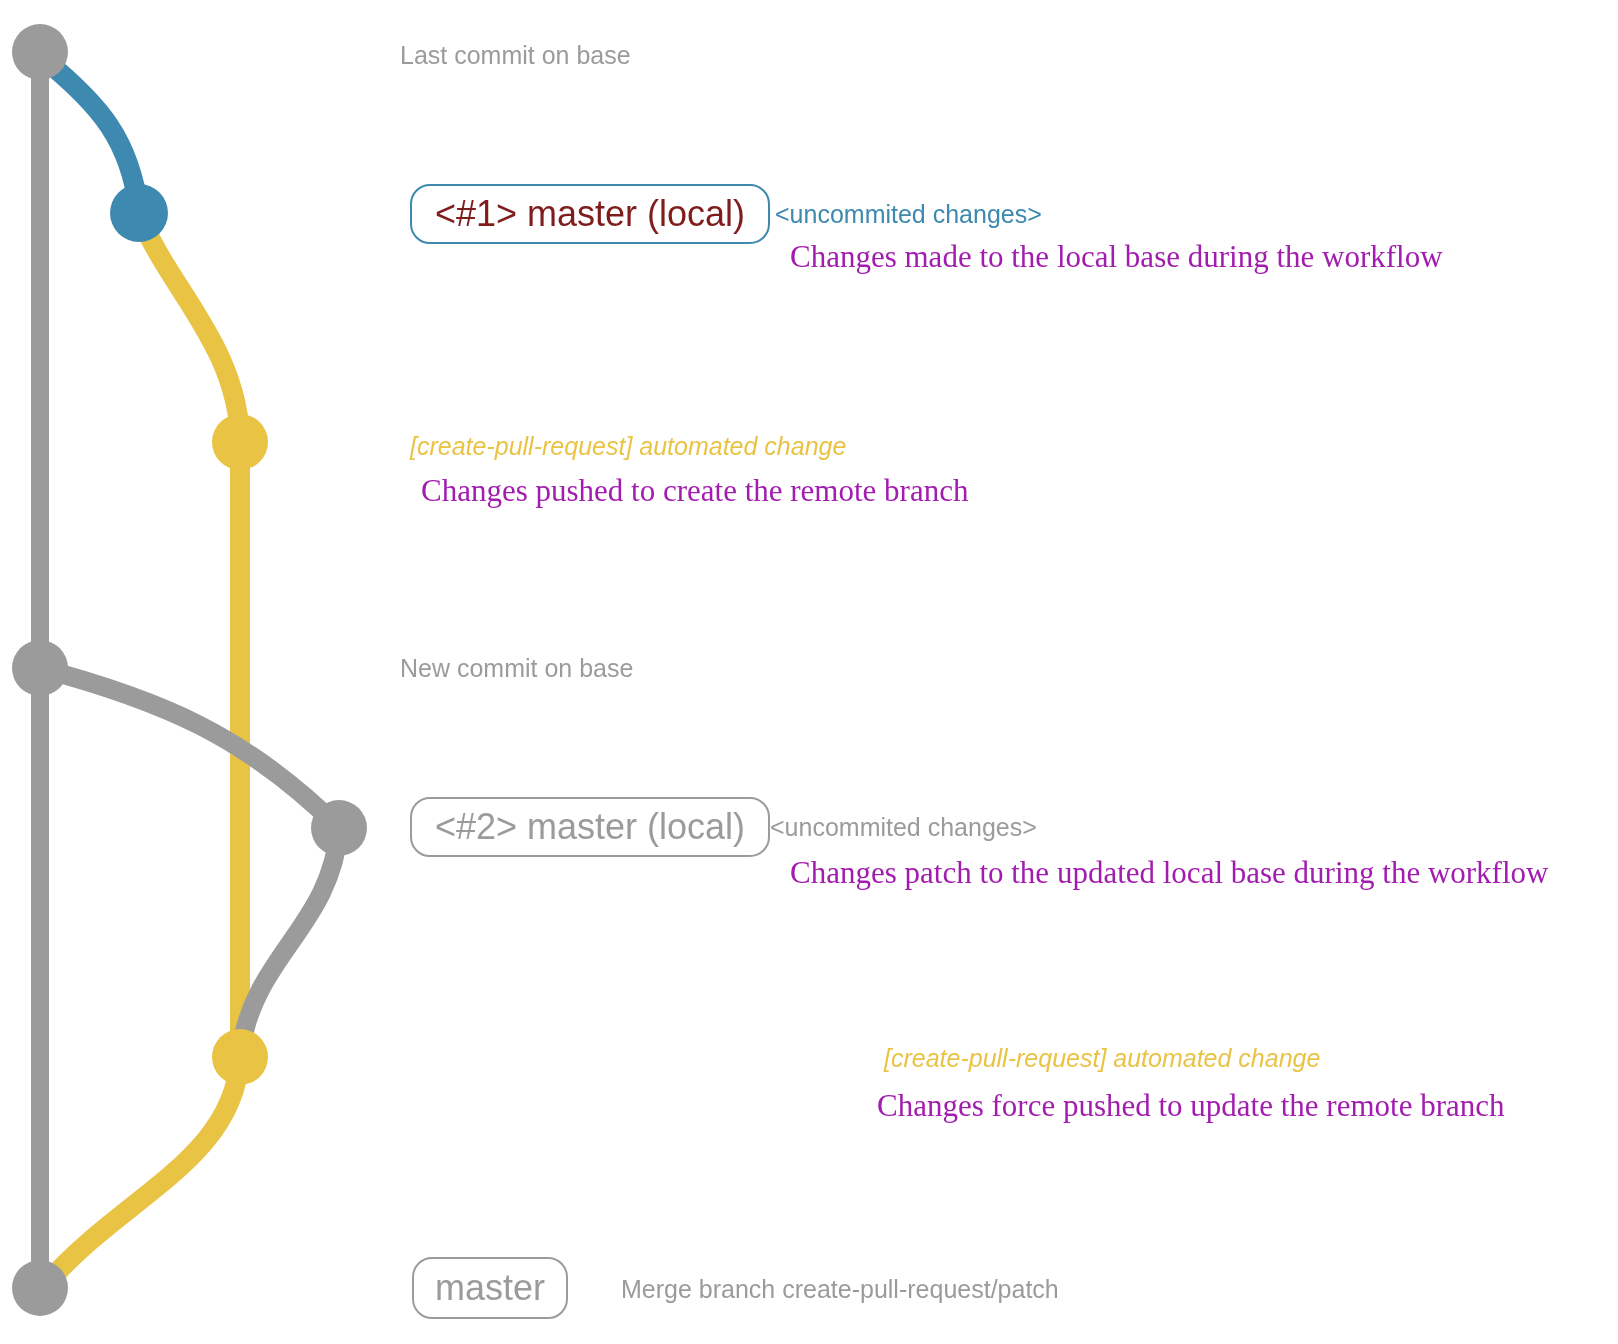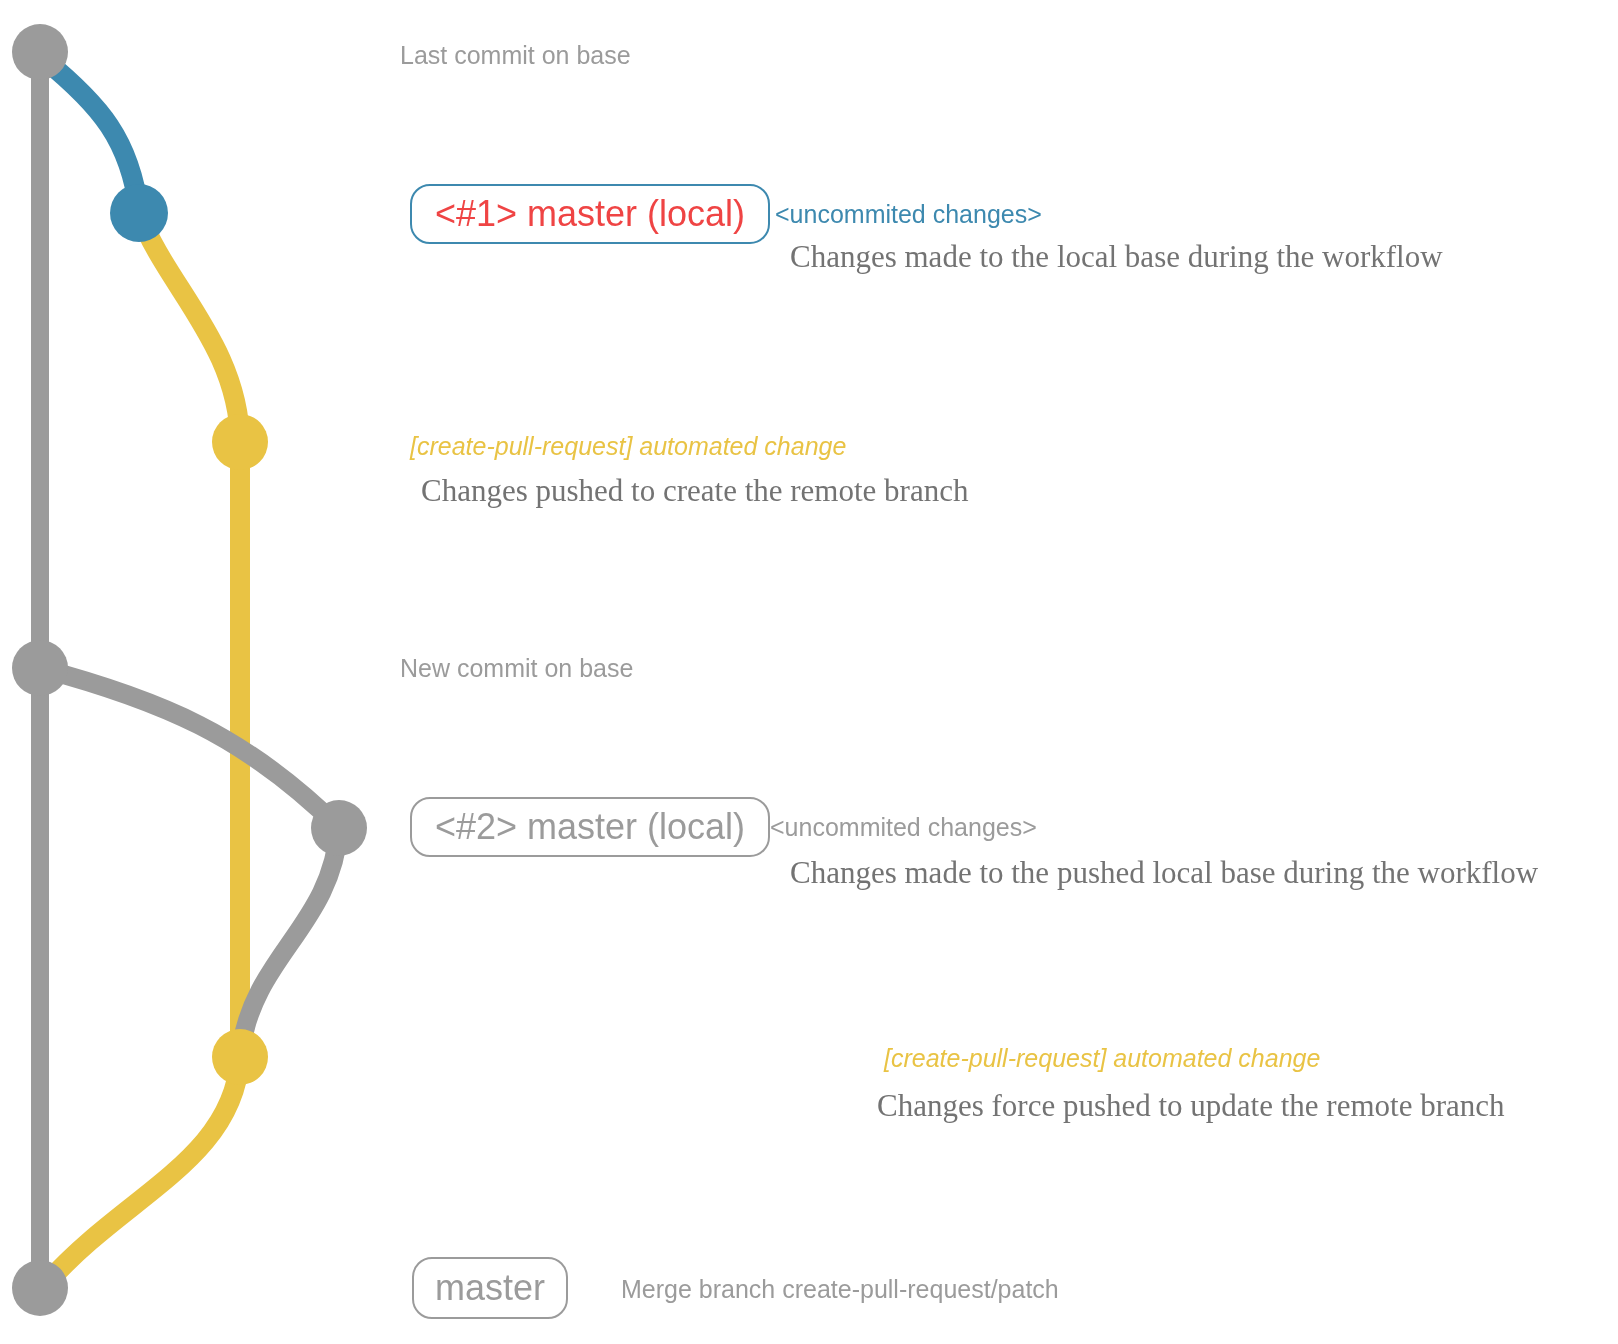--- a/index.html
+++ b/index.html
@@ -19,35 +19,35 @@
     white-space:nowrap;
   }
   .gray-text{color:#9b9b9b;}
   .blue-text{color:#3d89af;}
   .yellow-text{color:#e9c344;font-style:italic;}
   .caption{
     position:absolute;
     font-family:"Liberation Serif", serif;
     font-size:31px;
     line-height:34px;
-    color:#737373;
+    color:#a21caf;
     white-space:nowrap;
   }
   .badge{
     position:absolute;
     display:flex;
     align-items:center;
     justify-content:center;
     border:2.5px solid #9b9b9b;
     border-radius:20px;
     font-size:36px;
     white-space:nowrap;
     box-sizing:border-box;
   }
-  .badge.blue{border-color:#3d89af;color:#ef4444;}
+  .badge.blue{border-color:#3d89af;color:#7f1d1d;}
   .badge.gray{border-color:#9b9b9b;color:#9b9b9b;}
   .badge.yellow{border-color:#e9c344;color:#e9c344;}
 </style>
 </head>
 <body>
 
 <div id="stage">
 
   <svg id="graph-svg" width="1618" height="1344" viewBox="0 0 1618 1344">
 
@@ -78,21 +78,21 @@
   <div class="heading blue-text" style="left:775px;top:192px;">&lt;uncommited changes&gt;</div>
   <div class="caption" style="left:790px;top:240px;">Changes made to the local base during the workflow</div>
 
   <div class="heading yellow-text" style="left:410px;top:424px;">[create-pull-request] automated change</div>
   <div class="caption" style="left:421px;top:474px;">Changes pushed to create the remote branch</div>
 
   <div class="heading gray-text" style="left:400px;top:646px;">New commit on base</div>
 
   <div class="badge gray" style="left:410px;top:797px;width:360px;height:60px;">&lt;#2&gt; master (local)</div>
   <div class="heading gray-text" style="left:770px;top:805px;">&lt;uncommited changes&gt;</div>
-  <div class="caption" style="left:790px;top:856px;">Changes made to the pushed local base during the workflow</div>
+  <div class="caption" style="left:790px;top:856px;">Changes patch to the updated local base during the workflow</div>
 
   <div class="heading yellow-text" style="left:884px;top:1036px;">[create-pull-request] automated change</div>
   <div class="caption" style="left:877px;top:1089px;">Changes force pushed to update the remote branch</div>
 
   <div class="badge gray" style="left:412px;top:1257px;width:156px;height:62px;">master</div>
   <div class="heading gray-text" style="left:587px;top:1267px;margin-left:34px;">Merge branch create-pull-request/patch</div>
 
 </div>
 
 </body></html>

